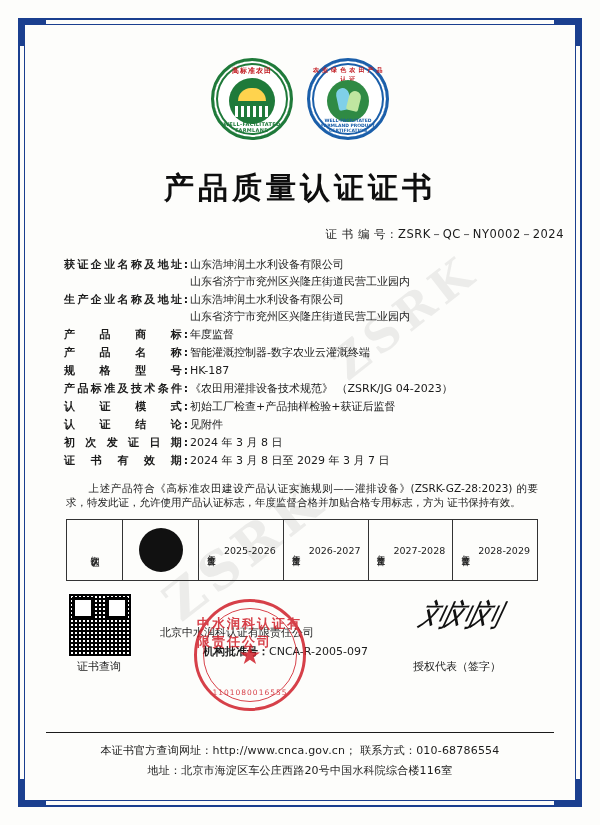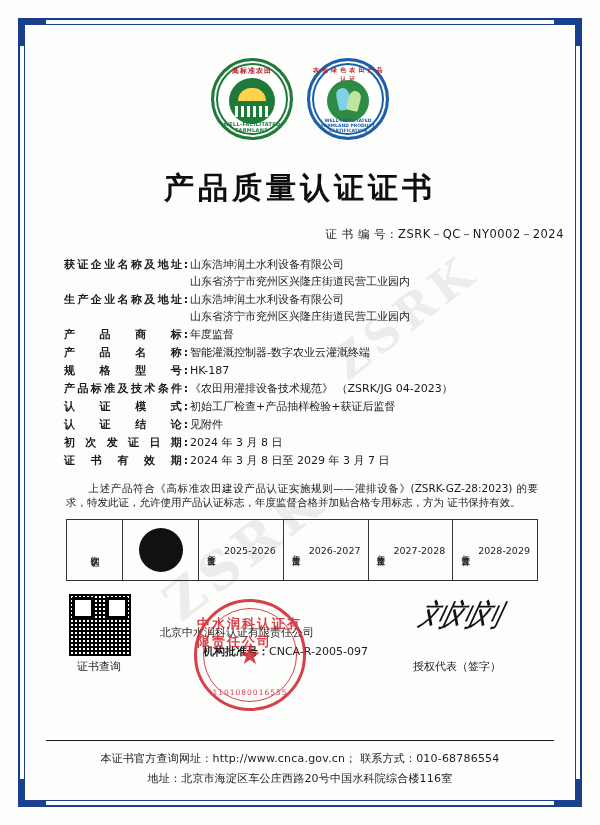--- a/index.html
+++ b/index.html
@@ -205,21 +205,21 @@
     height:52px;
     font-family:"DejaVu Serif","Liberation Serif",serif;
     font-size:30px;color:#111;font-style:italic;
     transform:skewX(-12deg);
     letter-spacing:-4px;
   }
   .sign .cap{font-size:11px;margin-top:12px;}
 
   
   .footer{
-    position:absolute;left:10px;right:10px;bottom:2px;
+    position:absolute;left:10px;right:10px;bottom:10px;
     border-top:1.5px solid #1b1b1b;padding-top:8px;
     font-size:11px;line-height:20px;
   }
   .footer .line{text-align:center;letter-spacing:.2px;}
 
   
   .wm{
     position:absolute;font-family:"DejaVu Serif","Liberation Serif",serif;
     color:rgba(120,120,120,.13);font-weight:bold;
     transform:rotate(-38deg);letter-spacing:6px;pointer-events:none;

